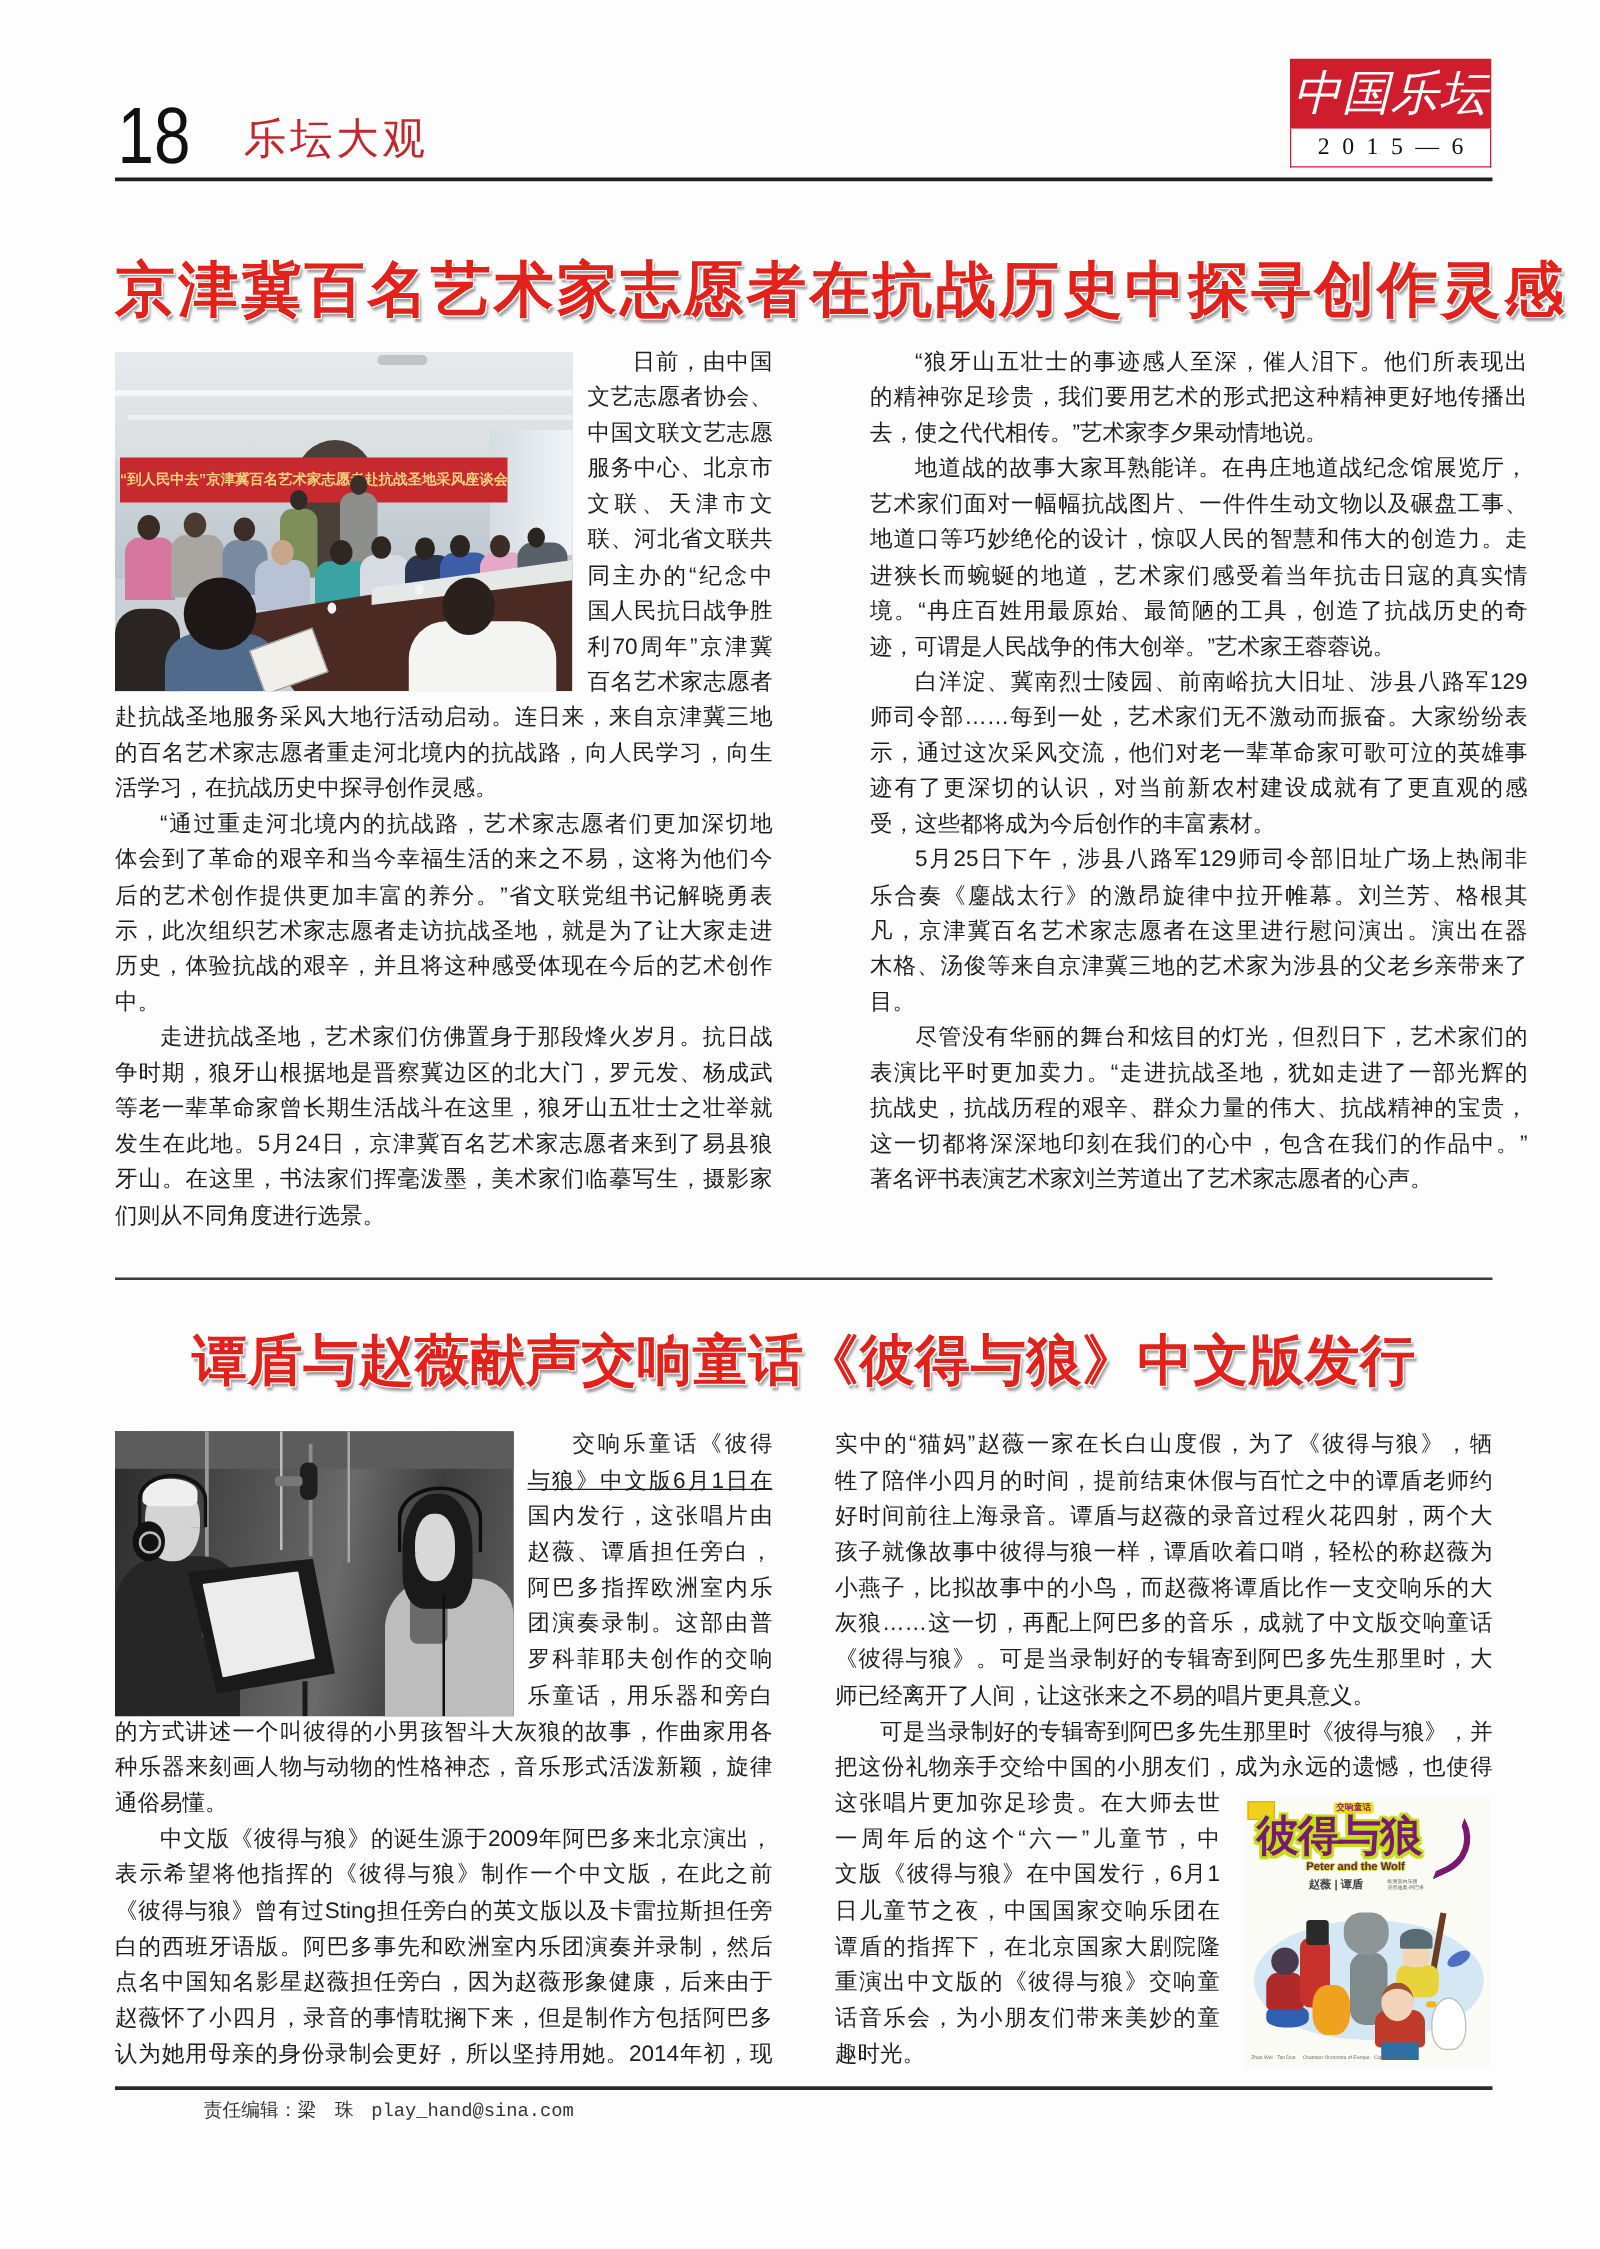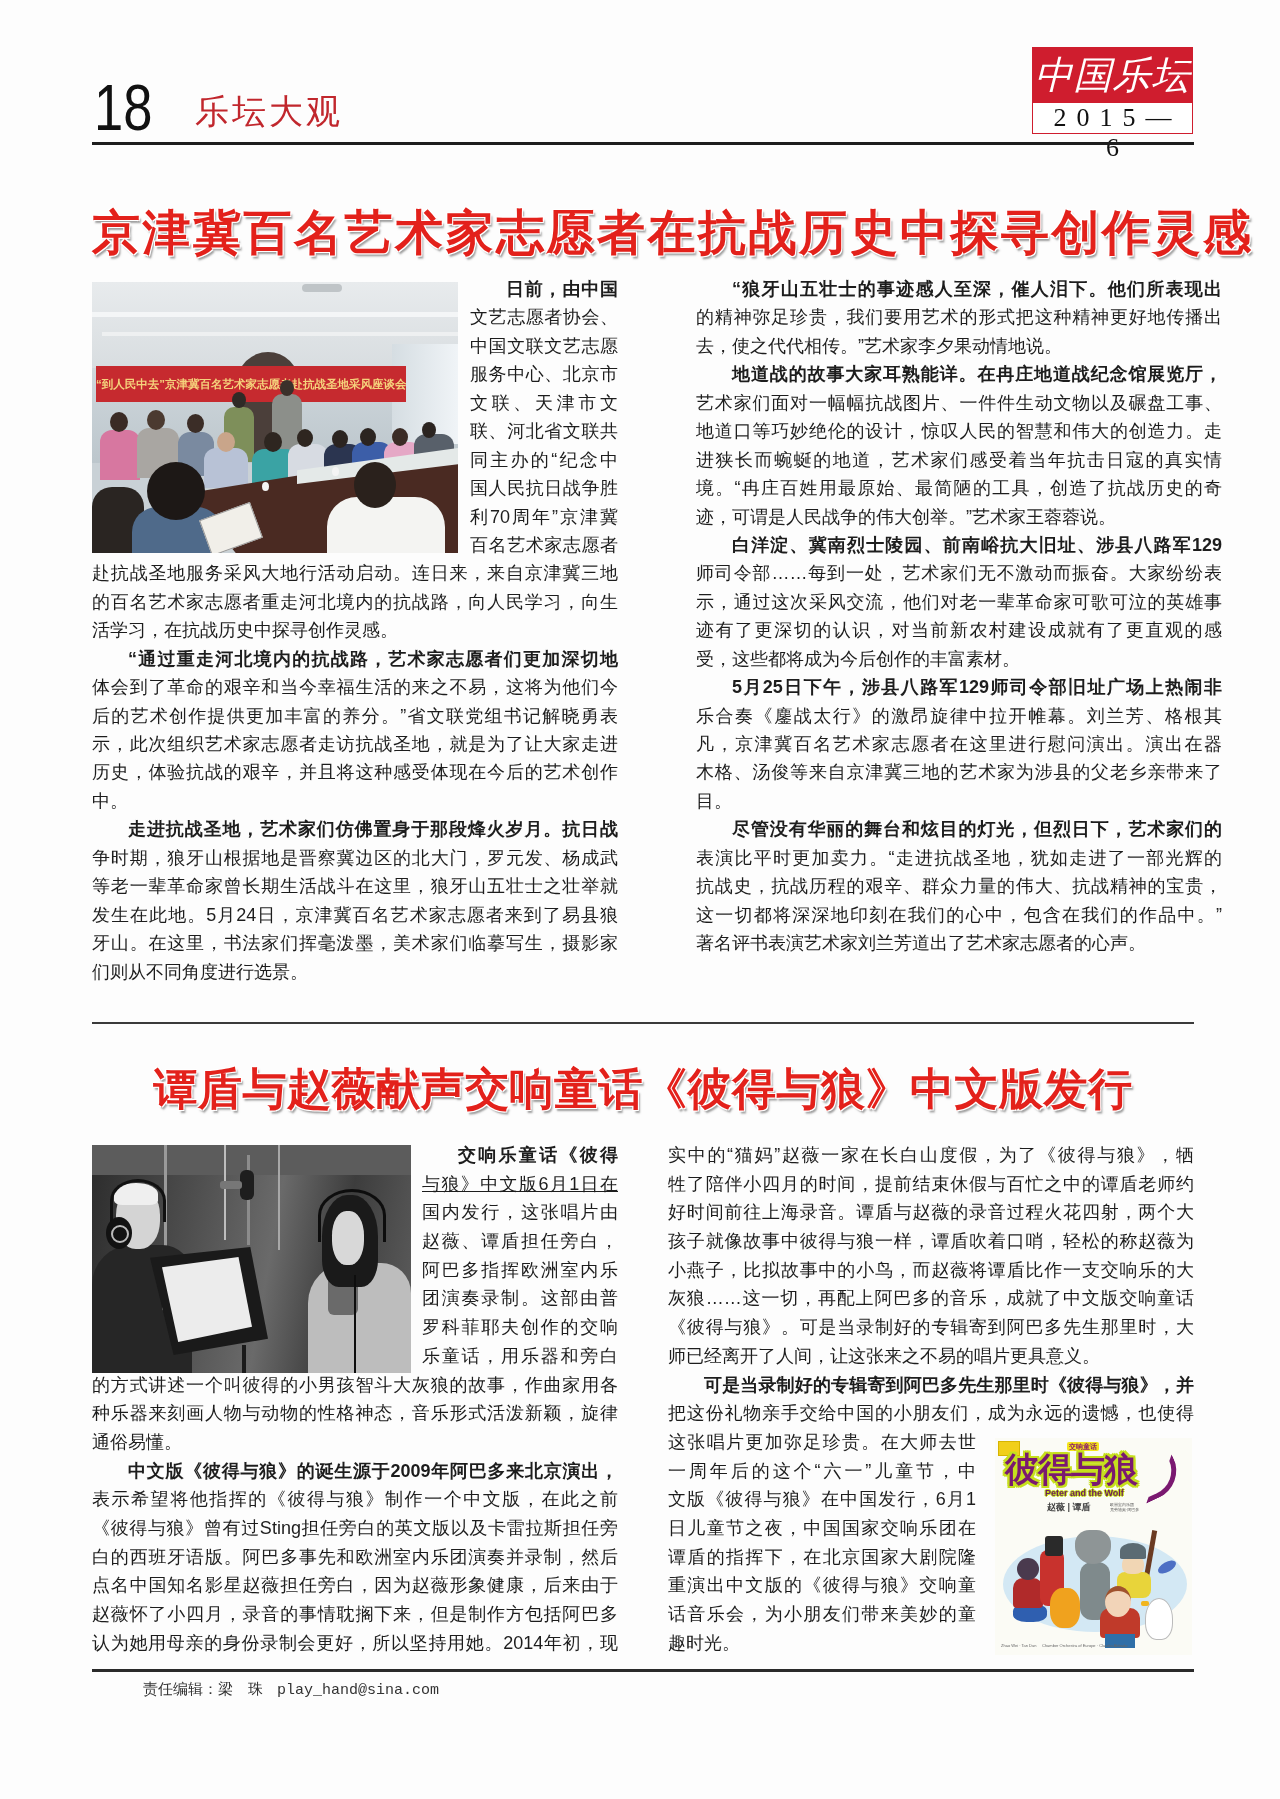--- a/index.html
+++ b/index.html
@@ -23,21 +23,21 @@
     letter-spacing: 3px; font-family: "Liberation Serif", "DejaVu Serif", serif;
   }
   .masthead { left: 1032px; top: 47px; width: 161px; height: 88px; }
   .masthead-top {
     height: 56px; background: #cf1d2e; color: #fff; font-size: 38px; line-height: 56px;
     text-align: center; font-style: italic; letter-spacing: 1px;
     font-family: "Liberation Serif", "DejaVu Serif", serif;
   }
   .masthead-date {
     height: 30px; border: 1px solid #cf1d2e; border-top: none; background: #fff; color: #111;
-    font-size: 26px; line-height: 30px; text-align: center; letter-spacing: 10px; padding-left: 10px;
+    font-size: 19px; line-height: 30px; text-align: center; letter-spacing: 10px; padding-left: 10px;
     font-family: "Liberation Serif", "DejaVu Serif", serif;
   }
   .rule-top { left: 92px; top: 142px; width: 1102px; height: 3px; background: #1e1e1e; }
   .rule-mid { left: 92px; top: 1022px; width: 1102px; height: 2px; background: #3a3a3a; }
   .rule-bot { left: 92px; top: 1669px; width: 1102px; height: 3px; background: #2a2a2a; }
 
   
   .title {
     left: 92px; width: 1102px; text-align: center; white-space: nowrap;
     color: var(--accent); font-weight: bold;
@@ -47,21 +47,21 @@
   }
   .title-1 { top: 206px; font-size: 48px; line-height: 52px; letter-spacing: 2.5px; }
   .title-2 { top: 1064px; font-size: 44px; line-height: 50px; letter-spacing: 0.5px; }
 
   
   .col { position: absolute; width: 526px; font-size: 18px; color: #1d1d1d; }
   .line {
     box-sizing: border-box; width: 526px; white-space: nowrap;
     text-align: justify; text-align-last: justify;
   }
-  .line.indent { padding-left: 36px; font-weight: bold; }
+  .line.indent { padding-left: 36px; }
   .line.last { text-align-last: left; }
   .a1 .line { height: 28.45px; line-height: 28.45px; }
   .a2 .line { height: 28.7px; line-height: 28.7px; }
   .a1c1 { left: 92px; top: 275px; }
   .a1c2 { left: 696px; top: 275px; }
   .a2c1 { left: 92px; top: 1141px; }
   .a2c2 { left: 668px; top: 1141px; }
 
   
   .photo { overflow: hidden; }
@@ -91,21 +91,21 @@
   .cover-sub {
     left: 50px; top: 50px; font-size: 9px; line-height: 11px; font-weight: bold; color: #6a1b5e; white-space: nowrap;
     text-shadow: 1px 0 #c6df1d, -1px 0 #c6df1d, 0 1px #c6df1d, 0 -1px #c6df1d;
   }
   .cover-artists { left: 52px; top: 63px; font-size: 9px; line-height: 12px; font-weight: bold; color: #444; white-space: nowrap; }
   .cover-small { left: 115px; top: 64px; font-size: 4px; line-height: 5px; color: #555; white-space: nowrap; }
   .cover-credits { left: 6px; top: 205px; font-size: 4px; line-height: 6px; color: #666; white-space: nowrap; }
 
   
   .footer { left: 143px; top: 1679px; font-size: 15px; line-height: 20px; color: #333; white-space: nowrap; }
-  .footer .serif { font-family: Liberation Sans, sans-serif; }
+  .footer .serif { font-family: Liberation Sans, sans-serif; margin-left: 20px; }
   .footer .mono { font-family: "Liberation Mono", "DejaVu Sans Mono", monospace; margin-left: 14px; }
 </style>
 </head>
 <body style="--accent: #e3211b;">
 
 <div class="abs page-num">18</div>
 <div class="abs section-title">乐坛大观</div>
 <div class="abs masthead">
   <div class="masthead-top">中国乐坛</div>
   <div class="masthead-date">2015—6</div>

